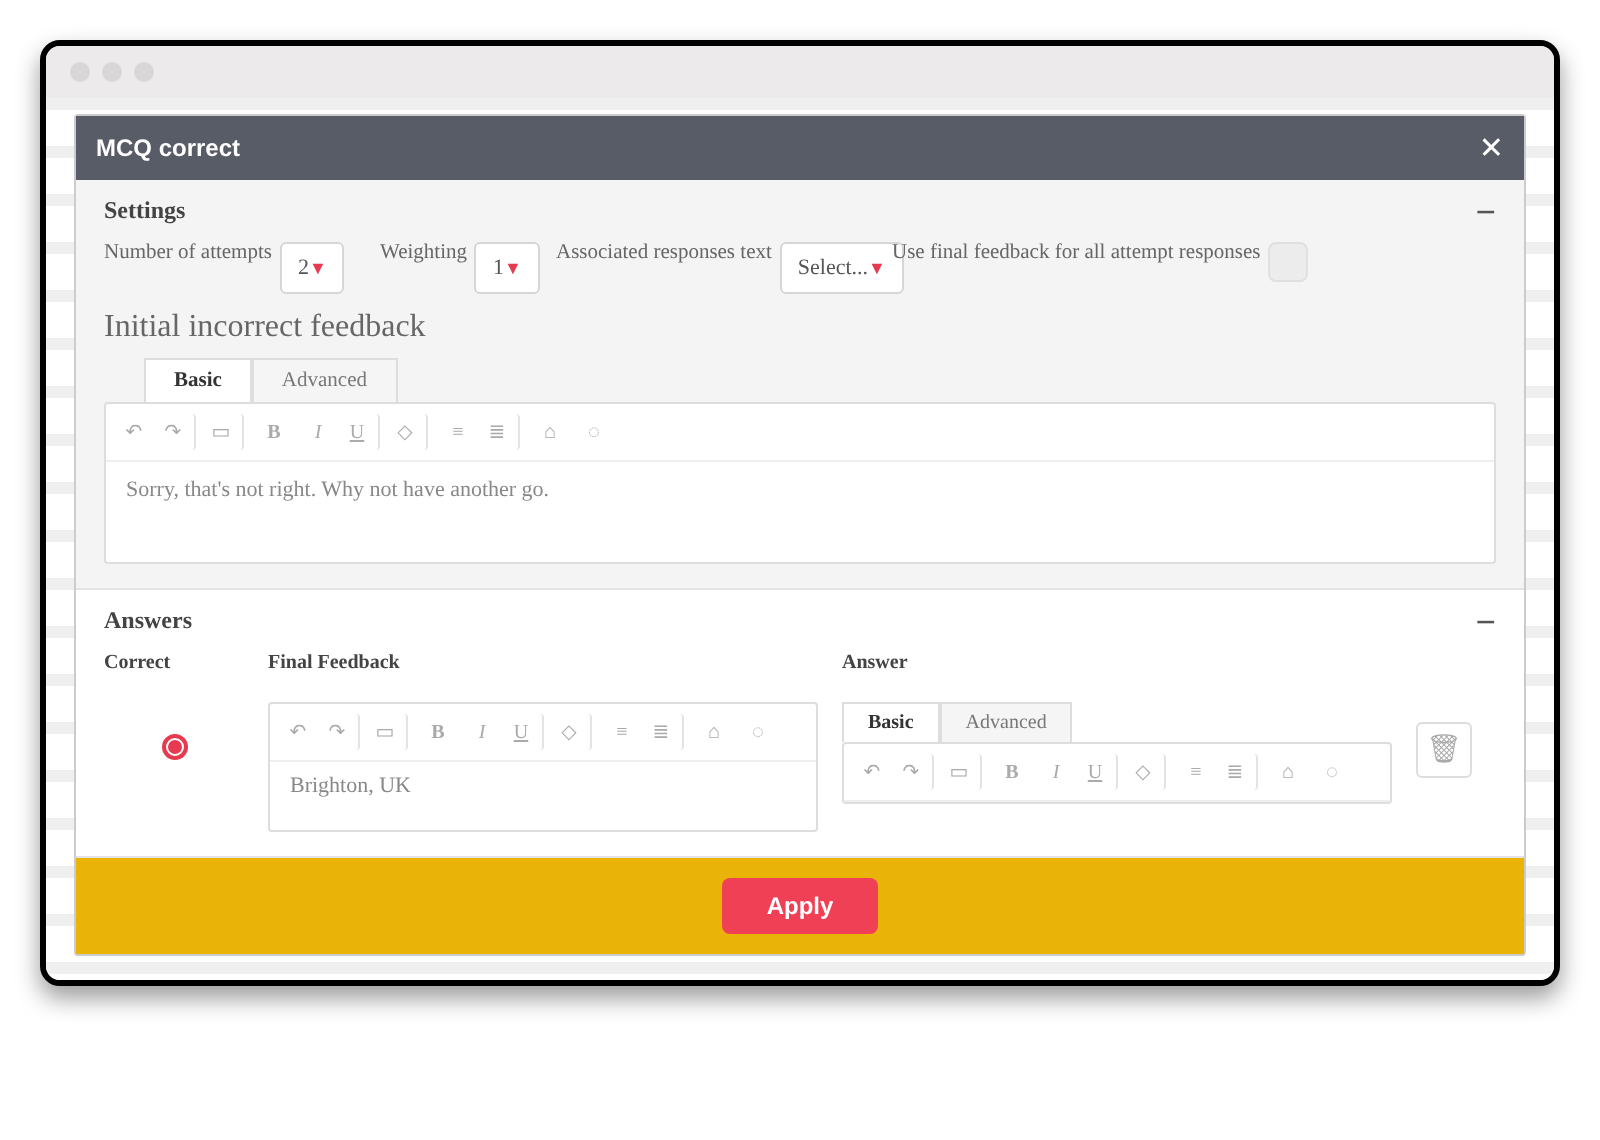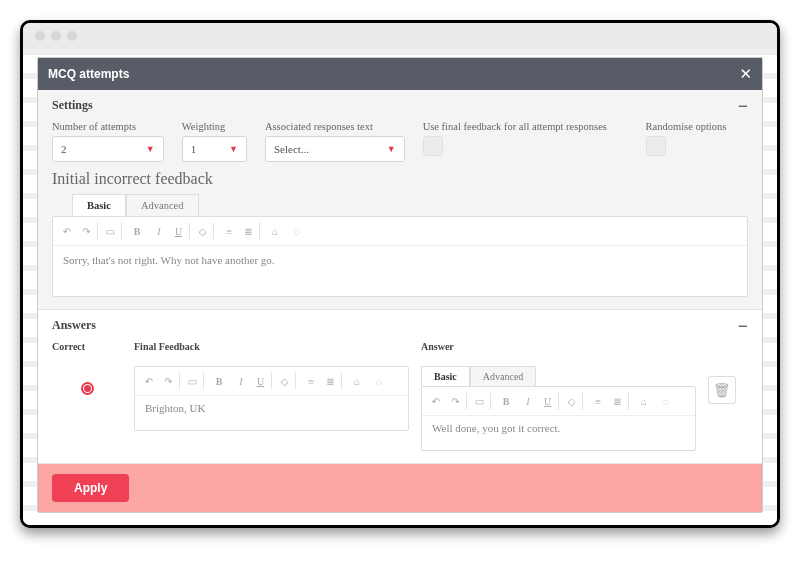--- a/index.html
+++ b/index.html
@@ -68,21 +68,21 @@
     background:#fff;
     font-family:Liberation Serif, serif;
   }
   .section.gray { background: #f4f4f4; }
   .sec-head {
     display:flex; justify-content:space-between; align-items:center;
     font-weight:700; color:#444; font-size:12px; margin-bottom:8px;
   }
   .collapse { font-size: 18px; font-weight:700; color:#555; line-height: 10px; }
   .row { display:flex; gap:18px; align-items:flex-start; margin-bottom:8px; flex-wrap: nowrap; }
-  .field { display:flex; flex-direction:column; gap:4px; }
+  .field { display:flex; gap:4px; }
   .field-label { font-size:10.5px; color:#666; white-space: nowrap; }
   .select {
     display:flex; align-items:center; justify-content:space-between;
     background:#fff; border:1px solid #d6d6d6; border-radius:3px;
     padding:5px 8px; font-size:11px; color:#555; min-height:26px;
   }
   .caret { color:#e7394f; font-size:9px; }
   .checkbox {
     width:20px; height:20px; border-radius:4px; background:#ececec; border:1px solid #e0e0e0;
   }
@@ -124,22 +124,22 @@
   .radio-inner { width:7px; height:7px; border-radius:50%; background:#e7394f; }
   .trash-wrap {
     padding-top:10px;
   }
   .trash {
     width:28px; height:28px; border:1px solid #ddd; border-radius:3px;
     display:flex; align-items:center; justify-content:center; color:#aaa; font-size:14px; cursor:pointer;
     background:#fff;
   }
   .apply-bar {
-    display:flex; justify-content:flex-start; padding:10px 14px;
-    background:#fca5a5;
+    display:flex; justify-content:center; padding:10px 14px;
+    background:#eab308;
   }
   .apply-btn {
     background:#ef4056; color:#fff; border:none; border-radius:4px;
     padding:7px 22px; font-size:12px; font-weight:600; cursor:pointer;
   }
   .mini-tabs { display:flex; margin-bottom:0; }
   .mini-tabs .tab { padding:4px 12px; font-size:10px; }
 </style>
 </head>
 <body>
@@ -151,21 +151,21 @@
     <div class="traffic-dot"></div>
   </div>
 
   <div class="app-body">
     <div class="stripes"></div>
     <div class="page">
 
       <div class="dialog">
 
         <div class="dialog-header">
-          <span>MCQ attempts</span>
+          <span>MCQ correct</span>
           <span class="close-x">✕</span>
         </div>
 
         <div class="section gray">
           <div class="sec-head">
             <span>Settings</span>
             <span class="collapse">−</span>
           </div>
 
           <div class="row">
@@ -185,24 +185,20 @@
             </div>
             <div class="field" style="width:150px">
               <span class="field-label">Associated responses text</span>
               <div class="select">
                 <span>Select...</span>
                 <span class="caret">▼</span>
               </div>
             </div>
             <div class="field" style="width:220px">
               <span class="field-label">Use final feedback for all attempt responses</span>
-              <div class="checkbox"></div>
-            </div>
-            <div class="field" style="width:110px">
-              <span class="field-label">Randomise options</span>
               <div class="checkbox"></div>
             </div>
           </div>
 
           <div class="sub-label">Initial incorrect feedback</div>
 
           <div class="tabs" style="margin-left:20px">
             <div class="tab active">Basic</div>
             <div class="tab">Advanced</div>
           </div>
@@ -291,21 +287,20 @@
                     </span>
                   <span class="tbtn sep">
                       <u>U</u>
                     </span>
                   <span class="tbtn sep">◇</span>
                   <span class="tbtn">≡</span>
                   <span class="tbtn sep">≣</span>
                   <span class="tbtn">⌂</span>
                   <span class="tbtn">◌</span>
                 </div>
-                <div class="editor-content small">Well done, you got it correct.</div>
               </div>
             </div>
 
             <div class="trash-wrap">
               <div class="trash">
                 <span>🗑</span>
               </div>
             </div>
           </div>
         </div>

